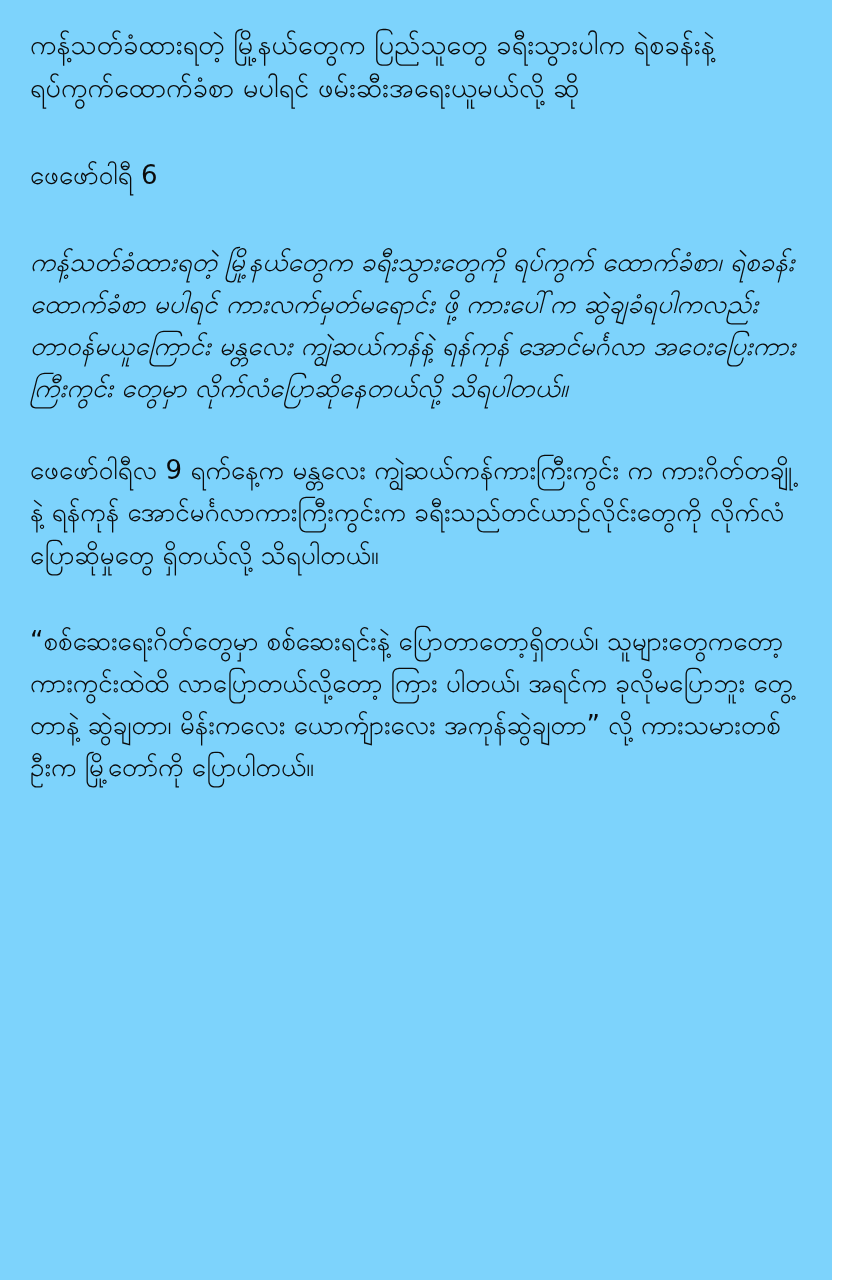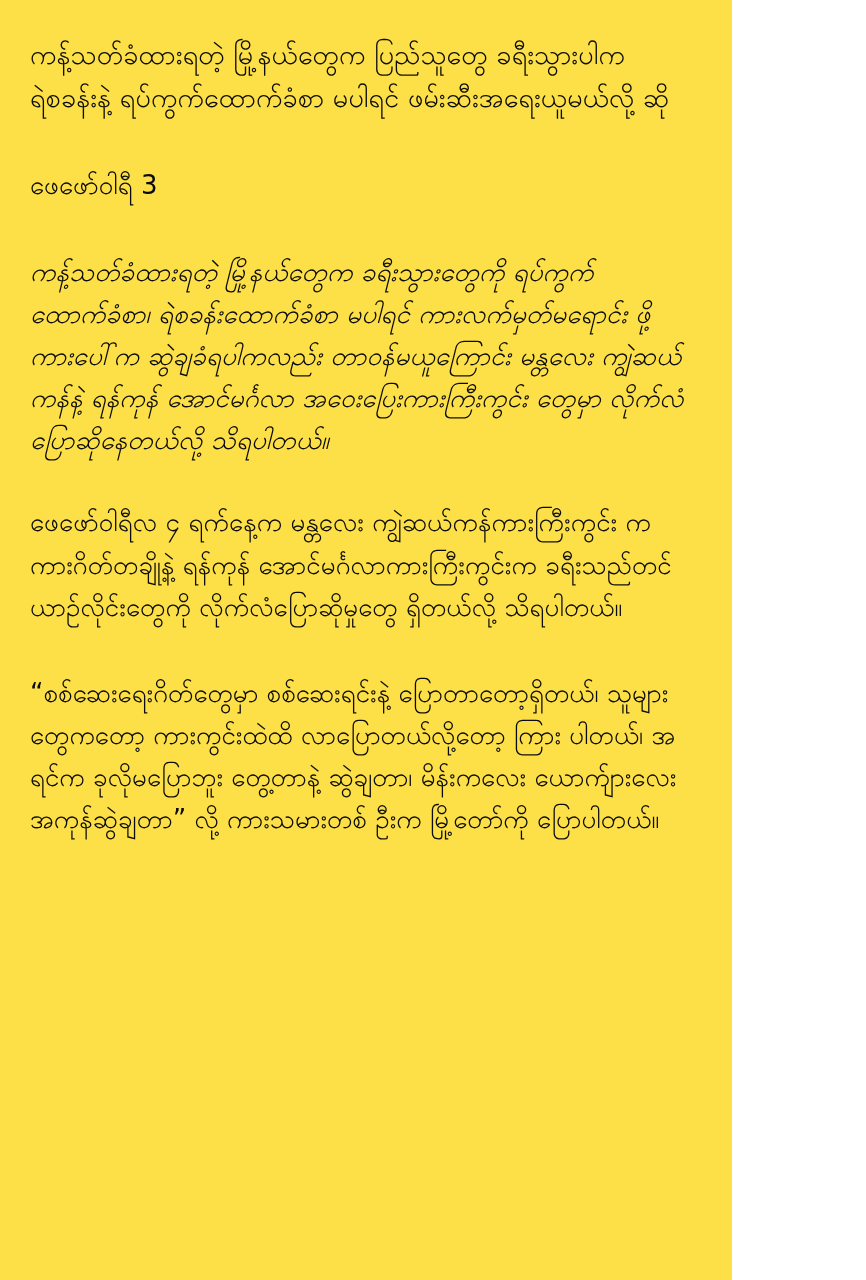--- a/index.html
+++ b/index.html
@@ -8,25 +8,25 @@
     padding: 0;
     background: #ffffff;
   }
   body {
     width: 866px;
     min-height: 1280px;
     font-family: "DejaVu Sans", "Liberation Sans", sans-serif;
     color: #111111;
   }
   .page {
-    width: 732px;
+    width: 832px;
     min-height: 1280px;
     box-sizing: border-box;
-    padding: 34px 34px 28px 30px;
-    background: #fde047;
+    padding: 24px 34px 28px 30px;
+    background: #7dd3fc;
   }
   .headline {
     font-size: 27px;
     line-height: 1.58;
     font-weight: 400;
     color: #0b0b0b;
     margin: 0 0 6px 0;
     letter-spacing: 0.1px;
   }
   .dateline {
@@ -53,22 +53,22 @@
     margin: 44px 0 16px 0;
   }
 </style>
 </head>
 <body>
 
 <div class="page">
 
   <h1 class="headline">ကန့်သတ်ခံထားရတဲ့ မြို့နယ်တွေက ပြည်သူတွေ ခရီးသွားပါက ရဲစခန်းနဲ့ ရပ်ကွက်ထောက်ခံစာ မပါရင် ဖမ်းဆီးအရေးယူမယ်လို့ ဆို</h1>
 
-  <p class="dateline">ဖေဖော်ဝါရီ 3</p>
+  <p class="dateline">ဖေဖော်ဝါရီ 6</p>
 
   <p class="para first-body">ကန့်သတ်ခံထားရတဲ့ မြို့နယ်တွေက ခရီးသွားတွေကို ရပ်ကွက် ထောက်ခံစာ၊ ရဲစခန်းထောက်ခံစာ မပါရင် ကားလက်မှတ်မရောင်း ဖို့ ကားပေါ်က ဆွဲချခံရပါကလည်း တာဝန်မယူကြောင်း မန္တလေး ကျွဲဆယ်ကန်နဲ့ ရန်ကုန် အောင်မင်္ဂလာ အဝေးပြေးကားကြီးကွင်း တွေမှာ လိုက်လံပြောဆိုနေတယ်လို့ သိရပါတယ်။</p>
 
-  <p class="para">ဖေဖော်ဝါရီလ ၄ ရက်နေ့က မန္တလေး ကျွဲဆယ်ကန်ကားကြီးကွင်း က ကားဂိတ်တချို့နဲ့ ရန်ကုန် အောင်မင်္ဂလာကားကြီးကွင်းက ခရီးသည်တင်ယာဉ်လိုင်းတွေကို လိုက်လံပြောဆိုမှုတွေ ရှိတယ်လို့ သိရပါတယ်။</p>
+  <p class="para">ဖေဖော်ဝါရီလ 9 ရက်နေ့က မန္တလေး ကျွဲဆယ်ကန်ကားကြီးကွင်း က ကားဂိတ်တချို့နဲ့ ရန်ကုန် အောင်မင်္ဂလာကားကြီးကွင်းက ခရီးသည်တင်ယာဉ်လိုင်းတွေကို လိုက်လံပြောဆိုမှုတွေ ရှိတယ်လို့ သိရပါတယ်။</p>
 
   <p class="quote">“စစ်ဆေးရေးဂိတ်တွေမှာ စစ်ဆေးရင်းနဲ့ ပြောတာတော့ရှိတယ်၊ သူများတွေကတော့ ကားကွင်းထဲထိ လာပြောတယ်လို့တော့ ကြား ပါတယ်၊ အရင်က ခုလိုမပြောဘူး တွေ့တာနဲ့ ဆွဲချတာ၊ မိန်းကလေး ယောက်ျားလေး အကုန်ဆွဲချတာ” လို့ ကားသမားတစ် ဦးက မြို့တော်ကို ပြောပါတယ်။</p>
 
 
 </div>
 
 </body></html>

